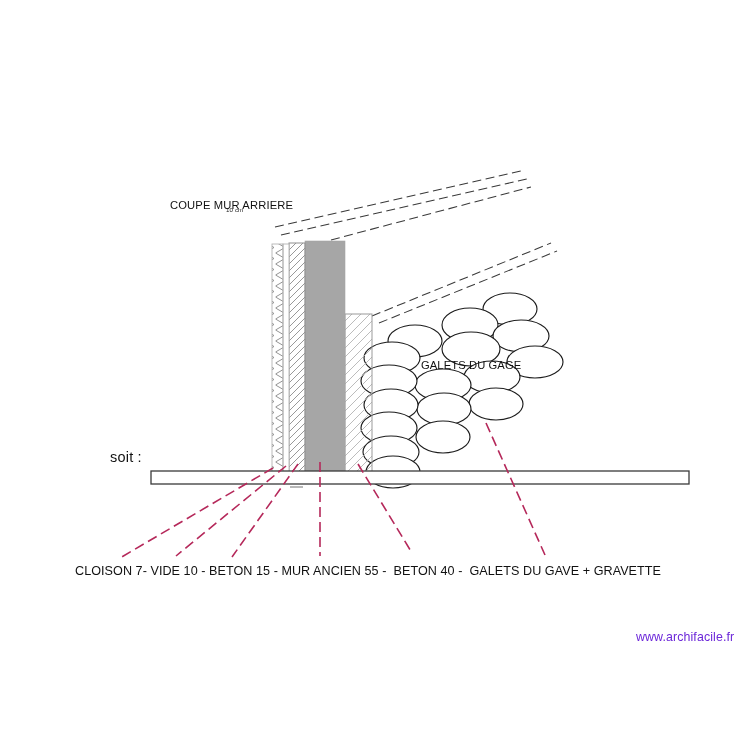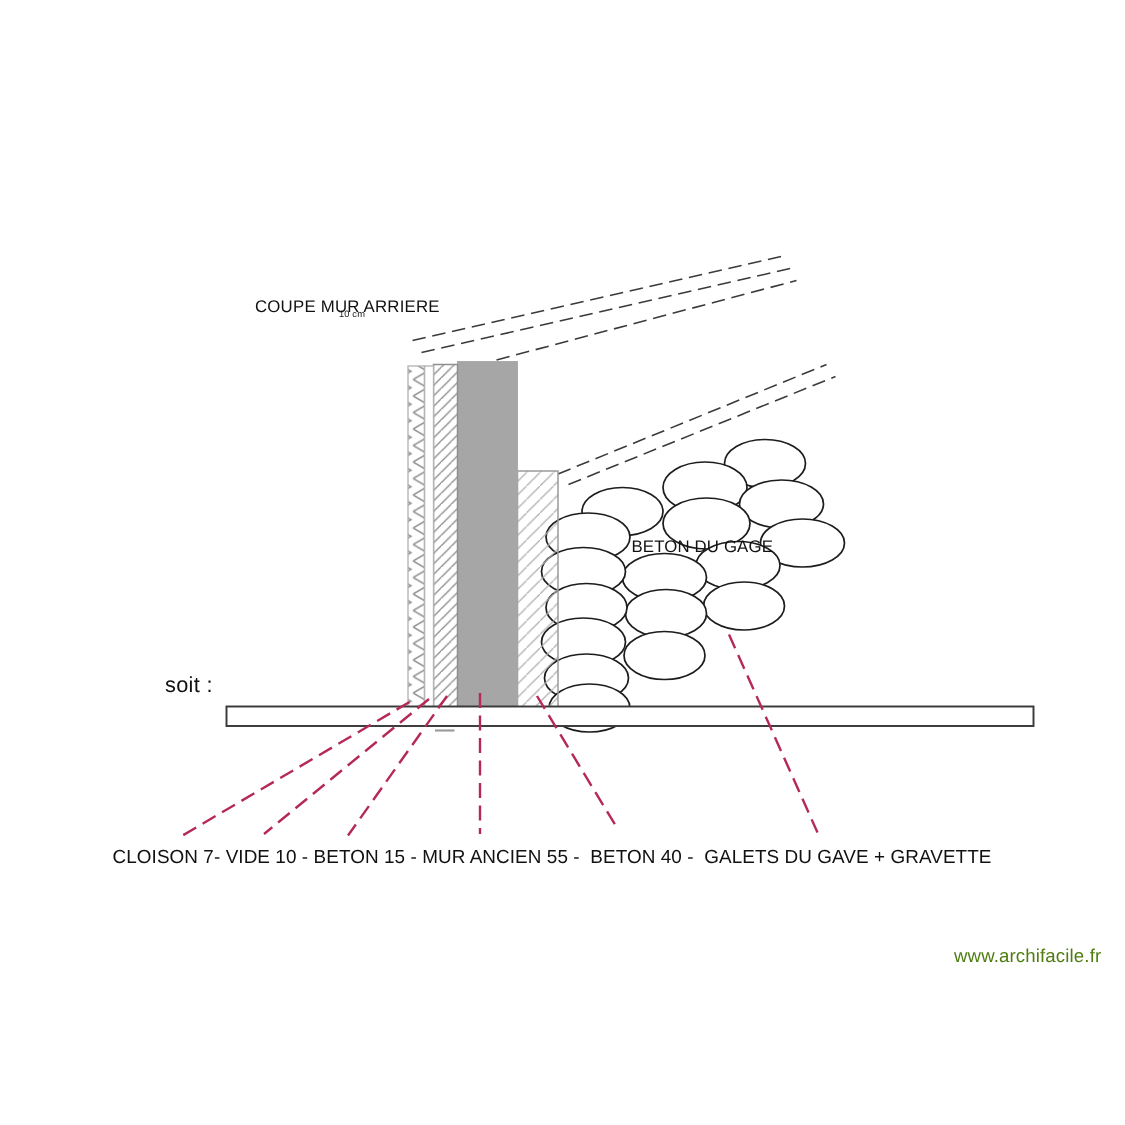--- a/index.html
+++ b/index.html
@@ -55,21 +55,21 @@
     font-size: 14.5px;
     letter-spacing: 0.2px;
     text-align: right;
   }
   .legend-text {
     font-size: 12.6px;
     letter-spacing: 0.05px;
   }
   .footer-text {
     font-size: 12.4px;
-    color: #4d7c0f;
+    color: #6d28d9;
     letter-spacing: 0.1px;
   }
 </style>
 </head>
 <body>
 
 <div id="canvas-root">
 
   <svg class="drawing" viewBox="0 0 750 750" xmlns="http://www.w3.org/2000/svg">
     <defs>
@@ -151,21 +151,21 @@
       <line x1="320" y1="462" x2="320" y2="556"></line>
       <line x1="358" y1="464" x2="412" y2="553"></line>
       <line x1="486" y1="423" x2="545" y2="555"></line>
     </g>
   </svg>
 
   <div class="txt title-text" style="left:170px; top:200px;">COUPE MUR ARRIERE</div>
 
   <div class="txt dim-text" style="left:226px; top:207px;">10 cm</div>
 
-  <div class="txt galets-text" style="left:421px; top:360px;">BETON DU GAGE</div>
+  <div class="txt galets-text" style="left:421px; top:360px;">GALETS DU GAGE</div>
 
   <div class="txt soit-text" style="left:110px; top:450px;">soit :</div>
 
   <div class="txt legend-text" style="left:75px; top:565px;">CLOISON 7- VIDE 10 - BETON 15 - MUR ANCIEN 55 -  BETON 40 -  GALETS DU GAVE + GRAVETTE</div>
 
   <div class="txt footer-text" style="left:636px; top:631px;">www.archifacile.fr</div>
 
 </div>
 
 </body></html>

